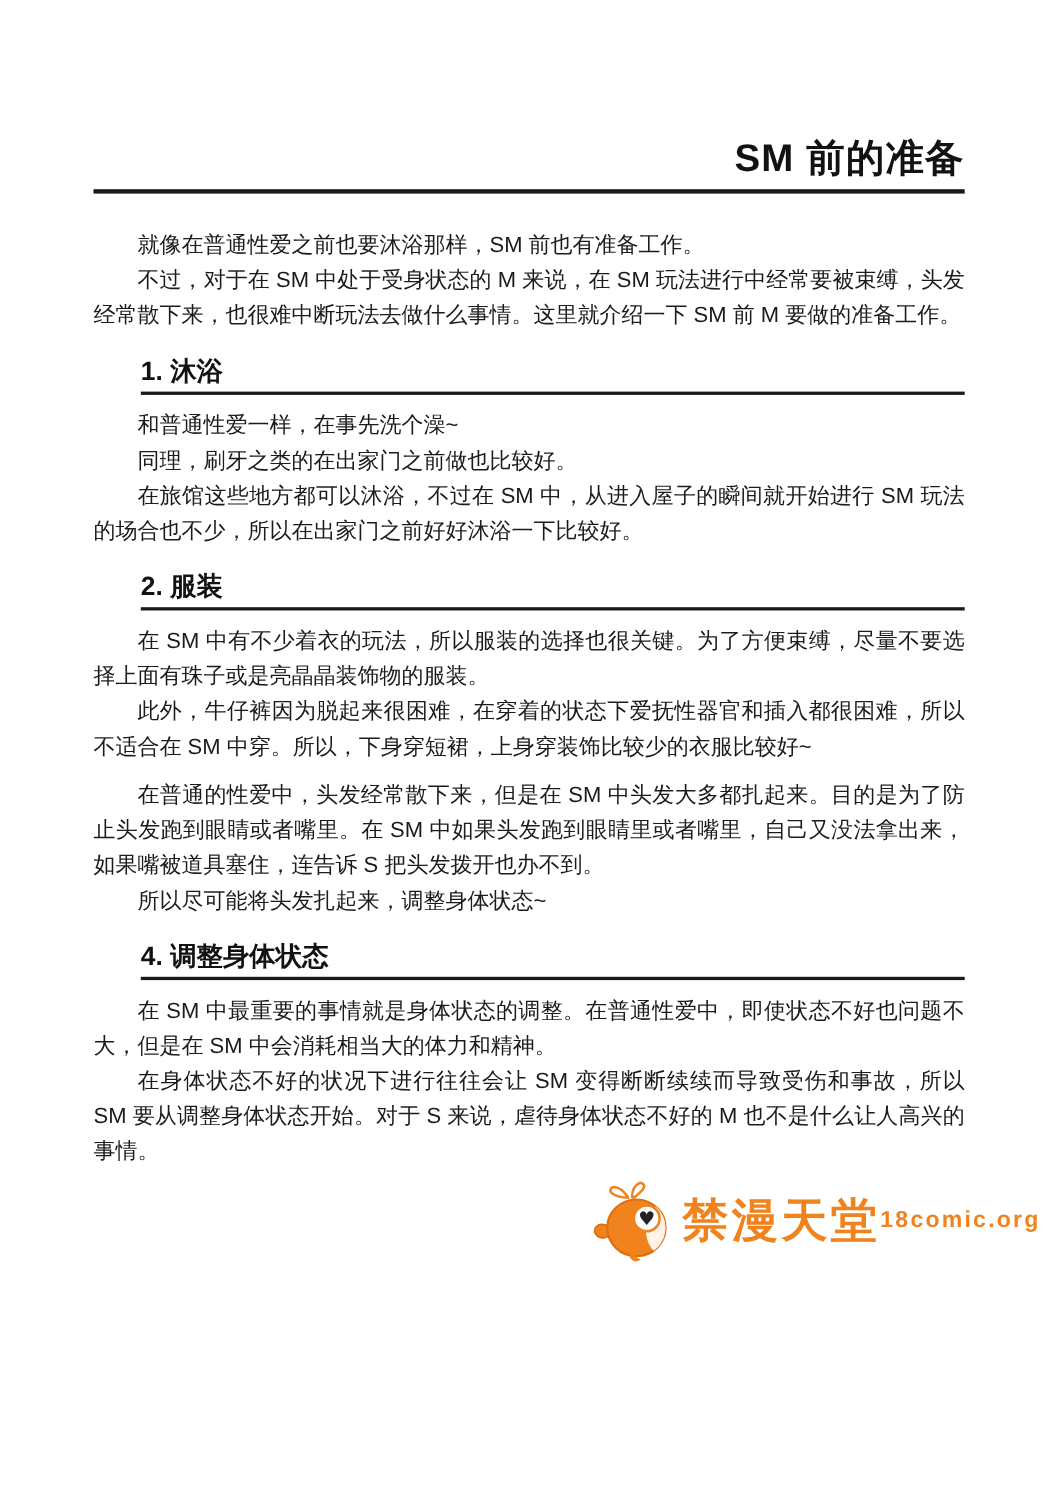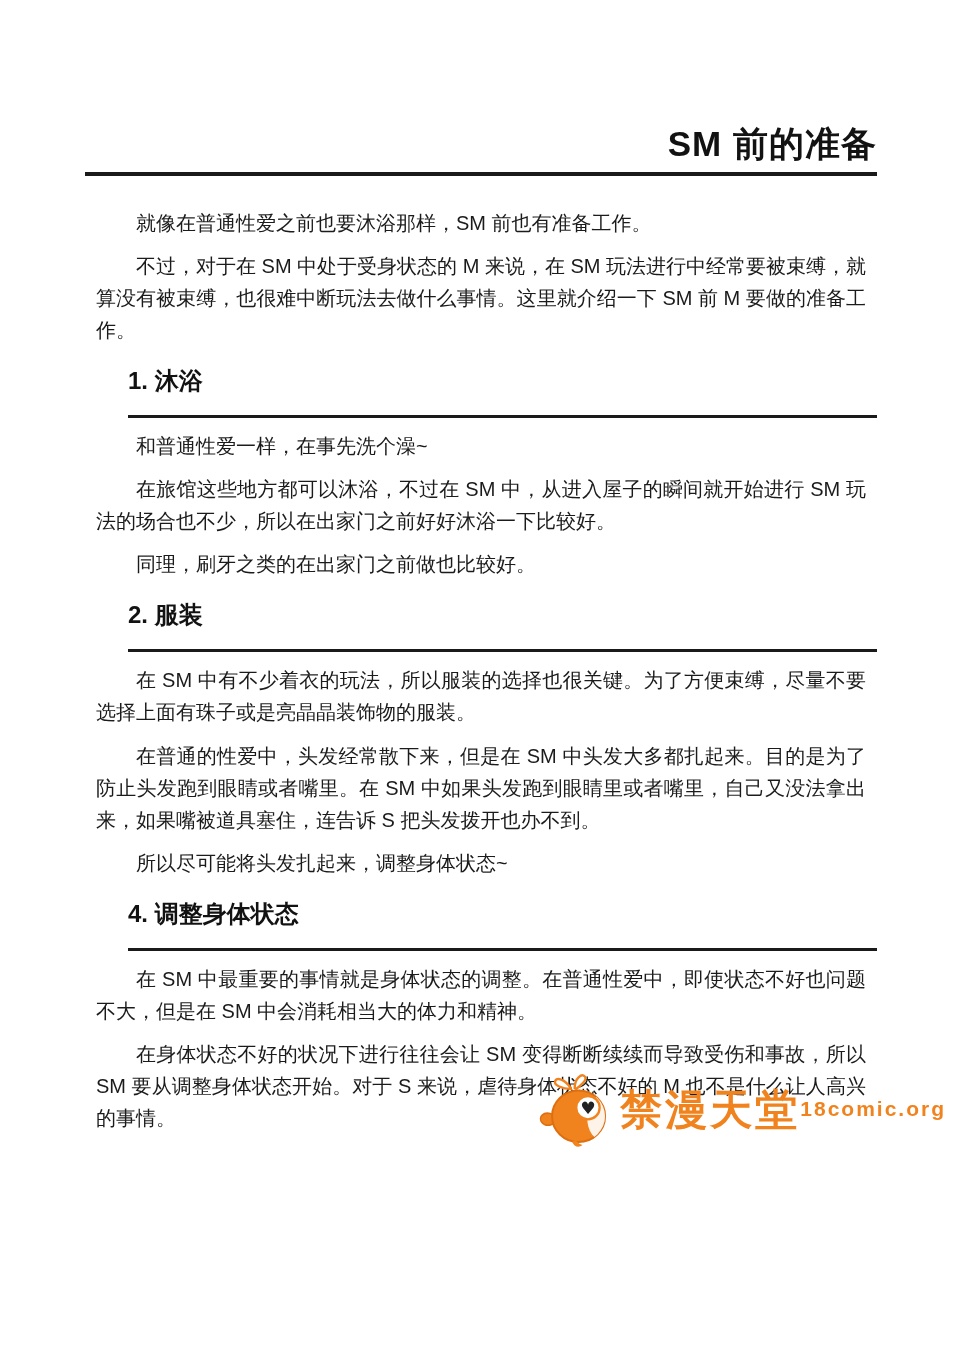--- a/index.html
+++ b/index.html
@@ -25,35 +25,35 @@
   }
   .title-rule {
     height:0;
     border-top:4px solid #1a1a1a;
     margin-top:7px;
   }
 
   .intro { margin-top:31px; }
 
   p.body {
-    margin:11px;
+    margin:0;
     font-size:20px;
     line-height:32px;
     text-indent:2em;
     text-align:justify;
     color:#1b1b1b;
   }
 
   .section-heading {
     margin:21px 0 0 43px;
     font-size:24px;
     line-height:28px;
     font-weight:bold;
     color:#121212;
-    padding-bottom:20px;
+    padding-bottom:4px;
     border-bottom:3px solid #1a1a1a;
   }
   .section-paras { margin-top:12px; }
 
   .page-number {
     position:absolute;
     top:1236px;
     right:88px;
     font-size:17px;
     color:#3b82f6;
@@ -95,36 +95,37 @@
 <body>
 
 <div class="page">
   <div class="content">
 
     <h1 class="page-title">SM 前的准备</h1>
     <div class="title-rule"></div>
 
     <div class="intro">
       <p class="body">就像在普通性爱之前也要沐浴那样，SM 前也有准备工作。</p>
-      <p class="body">不过，对于在 SM 中处于受身状态的 M 来说，在 SM 玩法进行中经常要被束缚，就算没有被束缚，也很难中断玩法去做什么事情。这里就介绍一下 SM 前 M 要做的准备工作。</p>
+      <p class="body">不过，对于在 SM 中处于受身状态的 M 来说，在 SM 玩法进行中经常要被束缚，头发经常散下来，也很难中断玩法去做什么事情。这里就介绍一下 SM 前 M 要做的准备工作。</p>
     </div>
 
     <section>
       <h2 class="section-heading">1. 沐浴</h2>
       <div class="section-paras">
         <p class="body">和普通性爱一样，在事先洗个澡~</p>
+        <p class="body">同理，刷牙之类的在出家门之前做也比较好。</p>
         <p class="body">在旅馆这些地方都可以沐浴，不过在 SM 中，从进入屋子的瞬间就开始进行 SM 玩法的场合也不少，所以在出家门之前好好沐浴一下比较好。</p>
-        <p class="body">同理，刷牙之类的在出家门之前做也比较好。</p>
       </div>
     </section>
 
     <section>
       <h2 class="section-heading">2. 服装</h2>
       <div class="section-paras">
         <p class="body">在 SM 中有不少着衣的玩法，所以服装的选择也很关键。为了方便束缚，尽量不要选择上面有珠子或是亮晶晶装饰物的服装。</p>
+        <p class="body">此外，牛仔裤因为脱起来很困难，在穿着的状态下爱抚性器官和插入都很困难，所以不适合在 SM 中穿。所以，下身穿短裙，上身穿装饰比较少的衣服比较好~</p>
       </div>
     </section>
 
     <section>
       <div class="section-paras">
         <p class="body">在普通的性爱中，头发经常散下来，但是在 SM 中头发大多都扎起来。目的是为了防止头发跑到眼睛或者嘴里。在 SM 中如果头发跑到眼睛里或者嘴里，自己又没法拿出来，如果嘴被道具塞住，连告诉 S 把头发拨开也办不到。</p>
         <p class="body">所以尽可能将头发扎起来，调整身体状态~</p>
       </div>
     </section>
 

